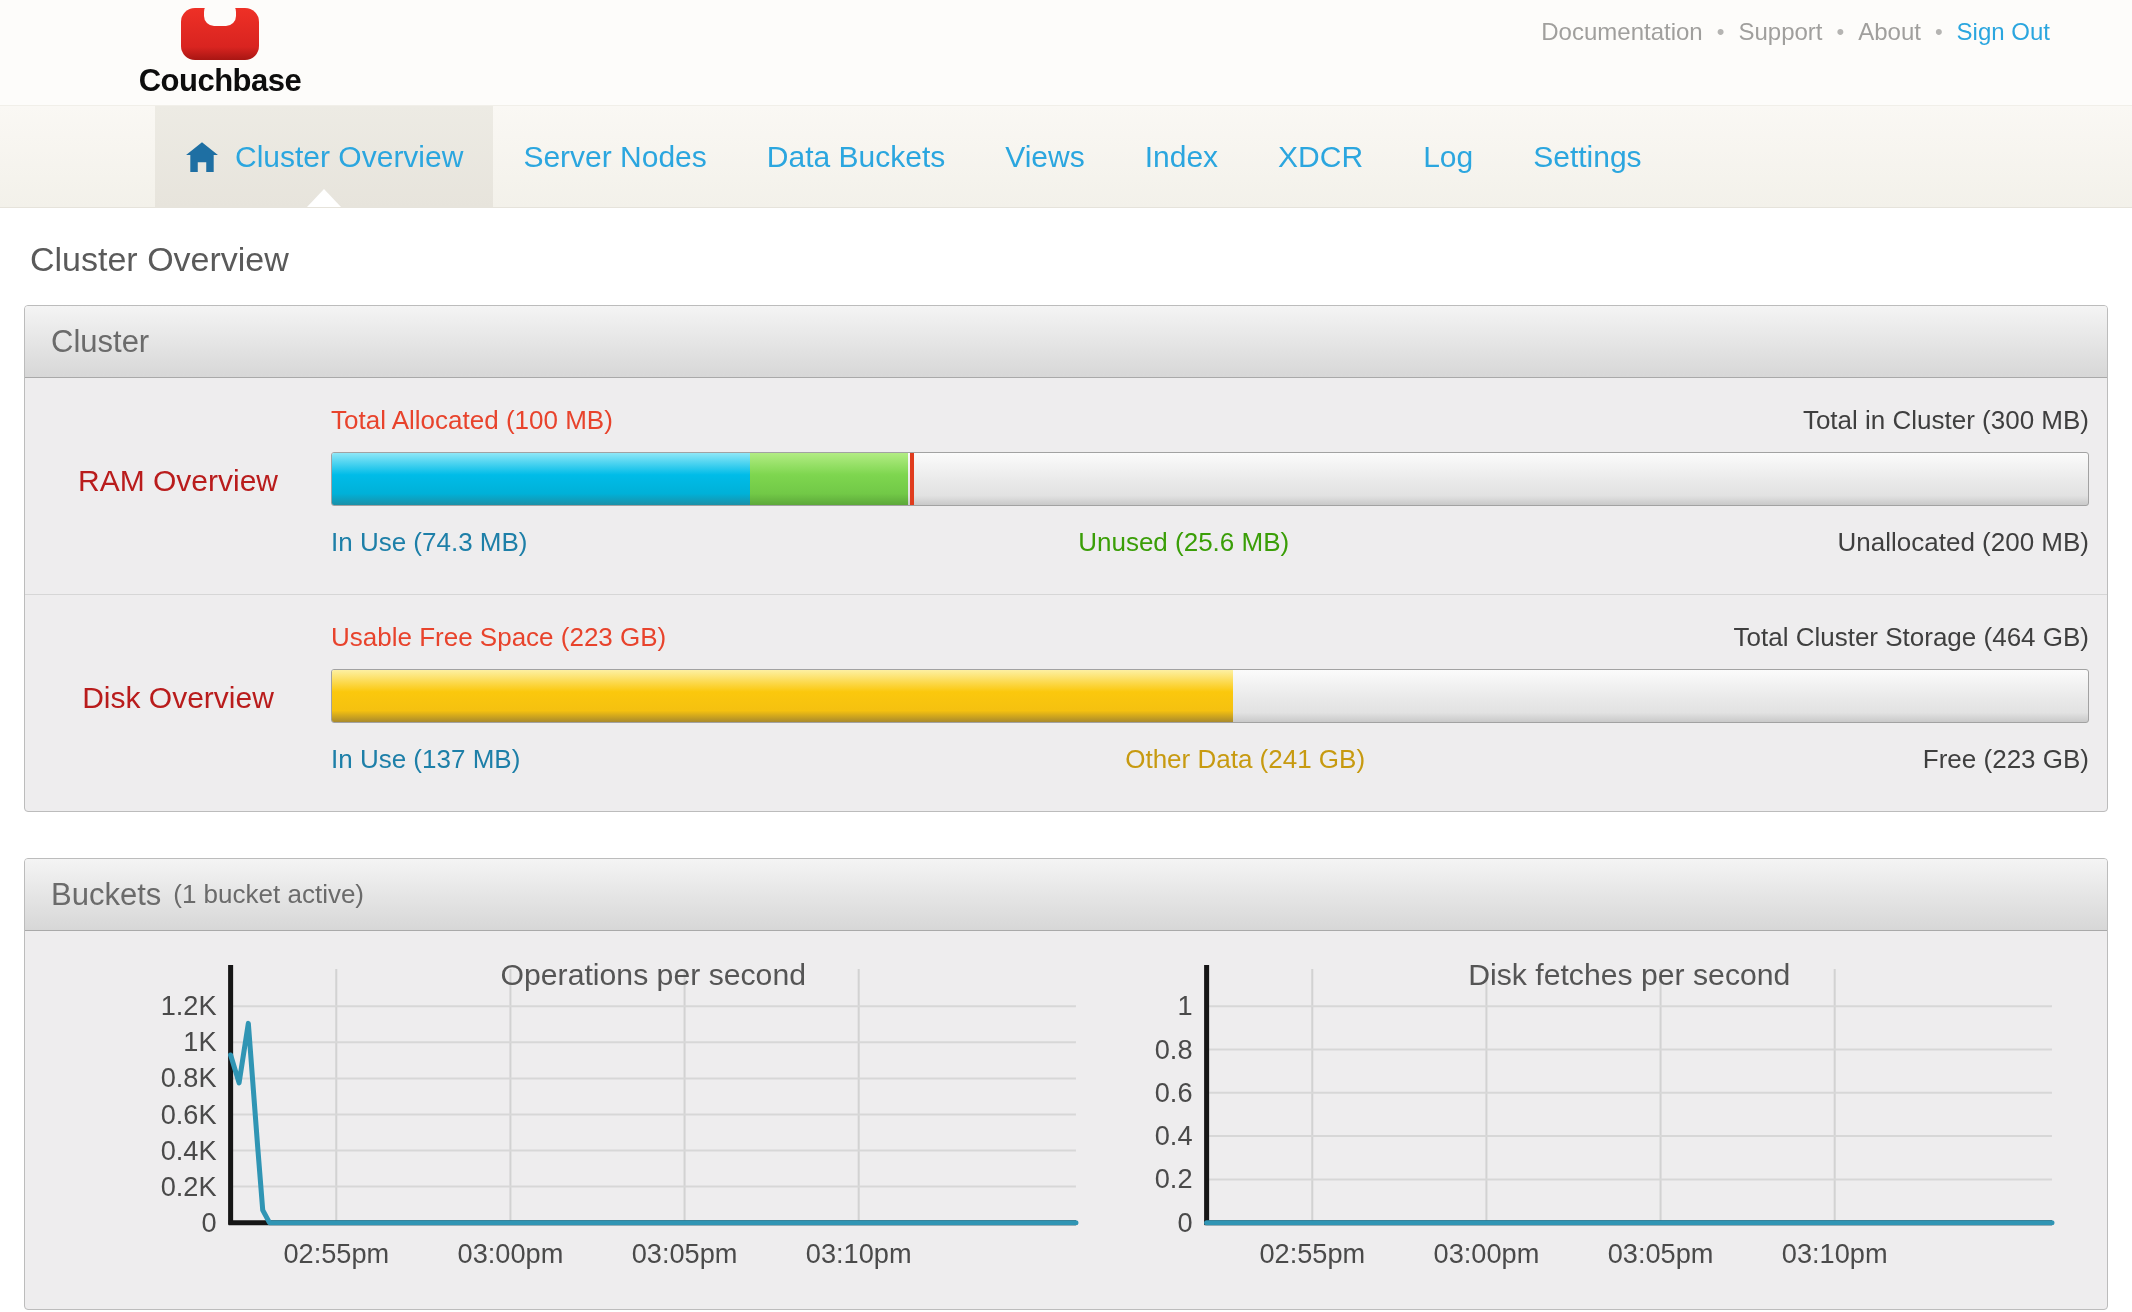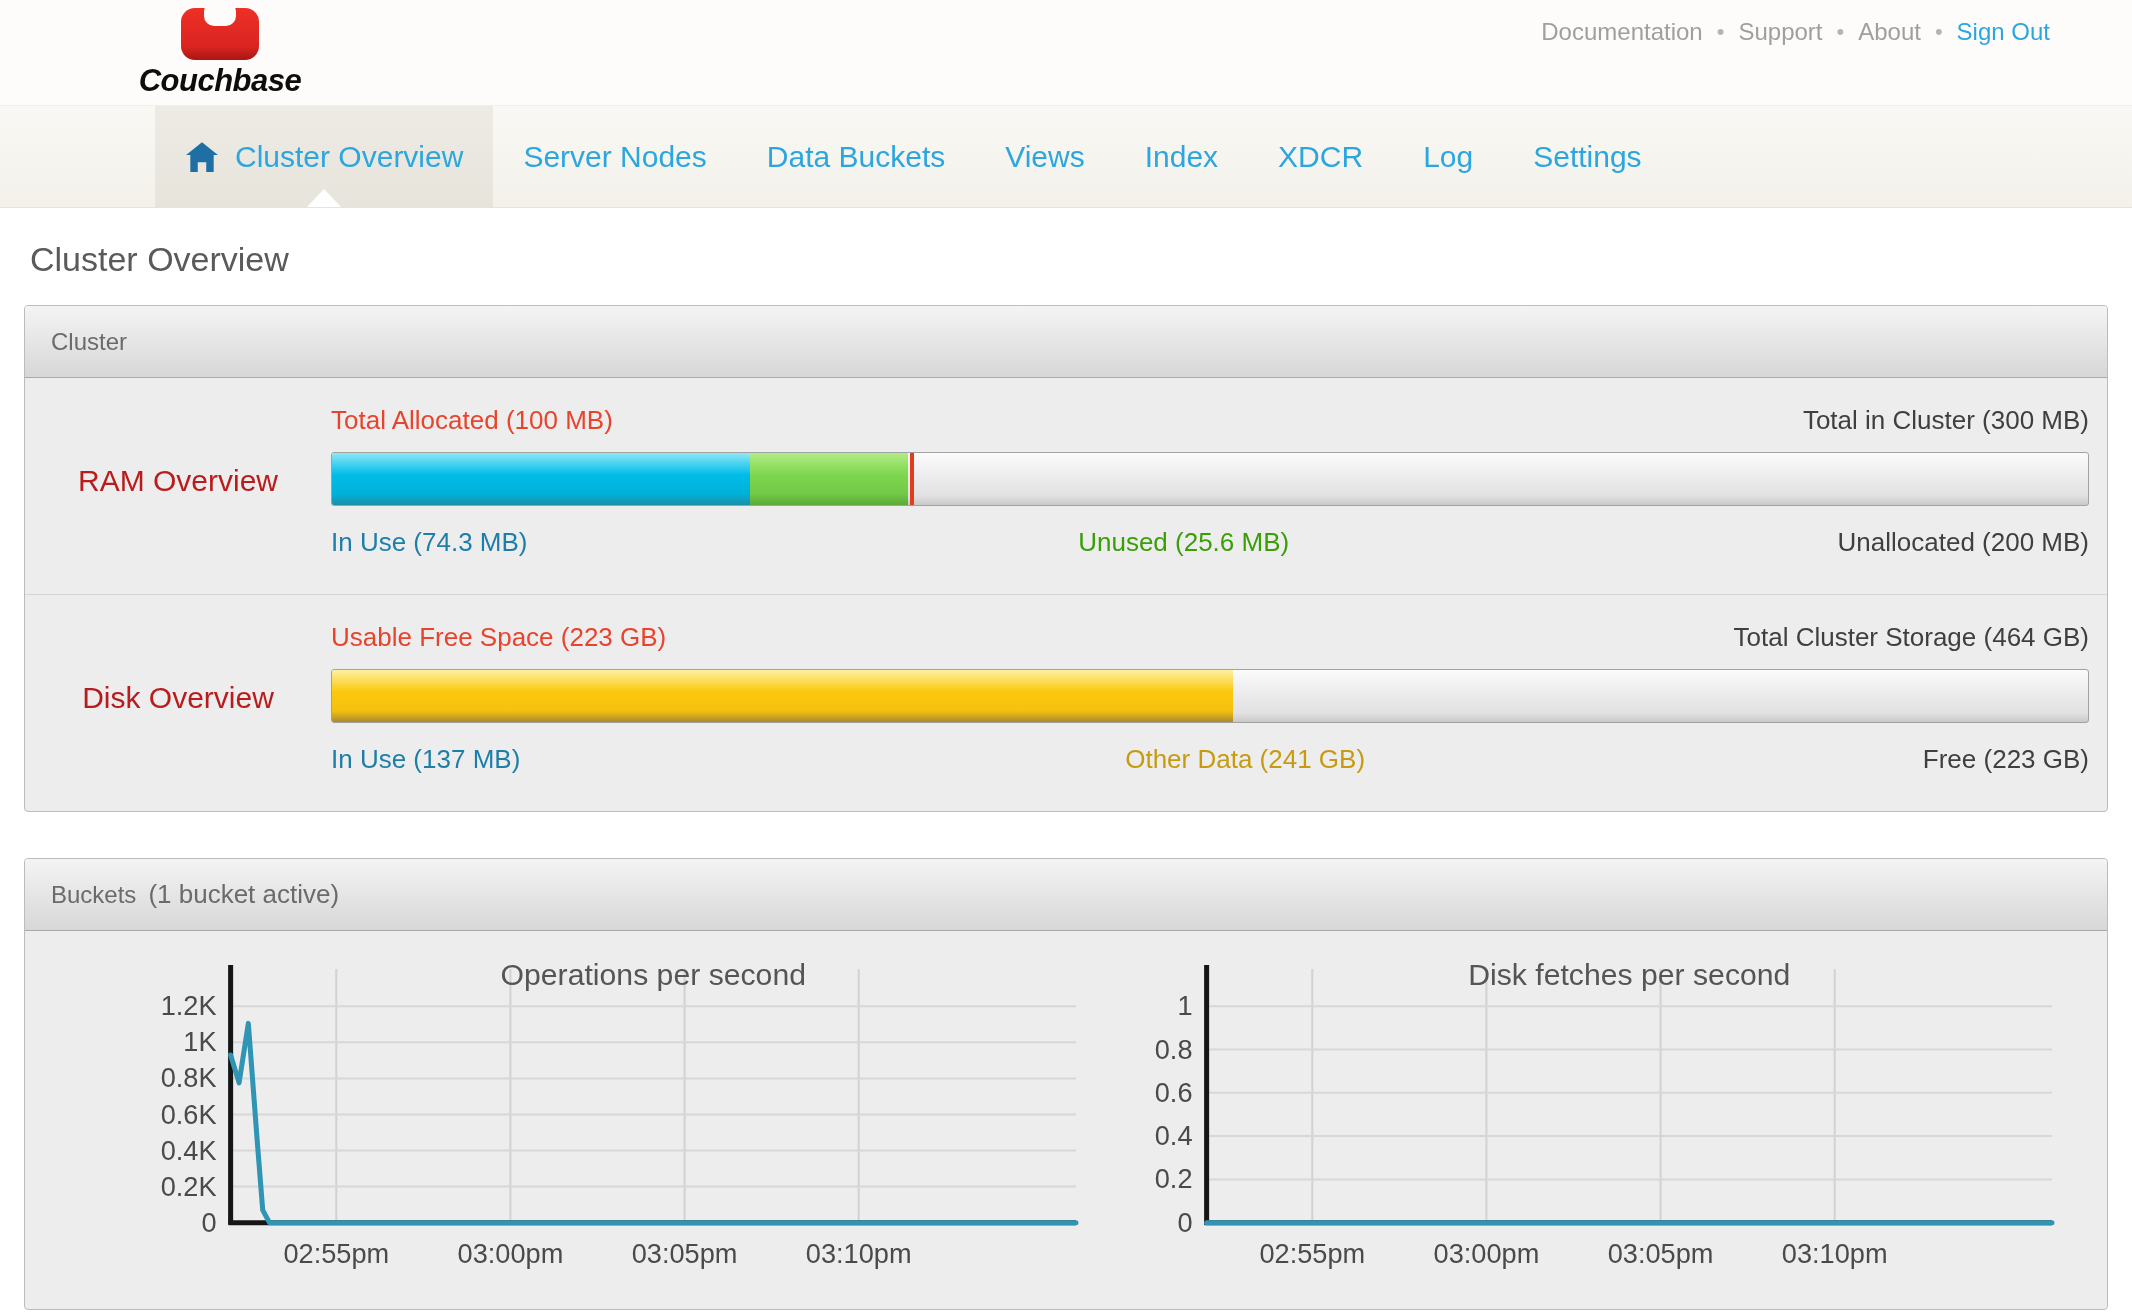--- a/index.html
+++ b/index.html
@@ -25,21 +25,20 @@
     width: 200px;
     text-align: center;
   }
   .brand-icon { display:block; margin: 2px auto 0; }
   .brand-word {
     font-size: 31px;
     font-weight: 700;
     color: #0d0d0d;
     letter-spacing: -0.5px;
     line-height: 34px;
-    font-style: italic;
   }
   .header-links {
     position: absolute;
     right: 82px; top: 18px;
     font-size: 24px;
     color: #a5a4a2;
     display: flex;
     align-items: center;
     gap: 14px;
     justify-content: center;
@@ -108,21 +107,21 @@
   .panel + .panel { margin-top: 46px; }
   .panel-header {
     height: 72px;
     background: linear-gradient(#f4f4f4, #d7d7d7);
     border-bottom: 1px solid #a9a9a9;
     display: flex;
     align-items: center;
     padding: 0 26px;
     color: #6b6b6b;
   }
-  .panel-title { font-size: 24px; }
+  .panel-title { font-size: 31px; }
   .panel-subtitle { font-size: 26px; margin-left: 12px; color: #6b6b6b; }
 
   
   .usage-row {
     display: flex;
     padding: 24px 18px 34px 0;
   }
   .usage-row + .usage-row { border-top: 1px solid #d6d6d6; }
   .row-label-col {
     width: 306px;

